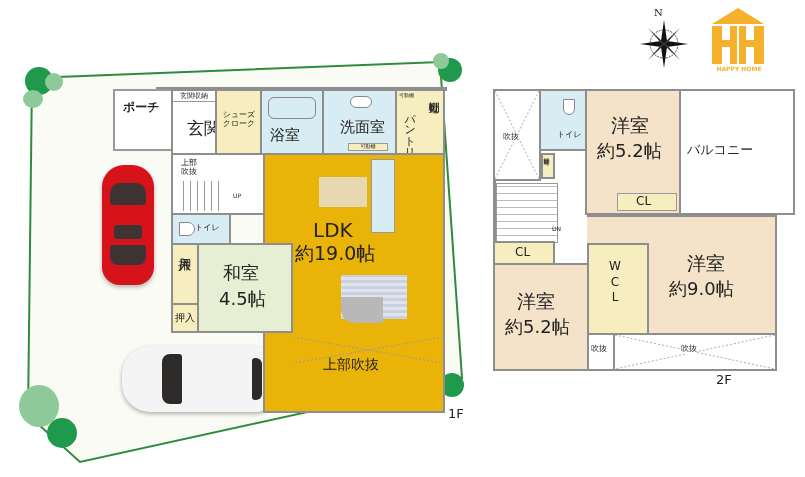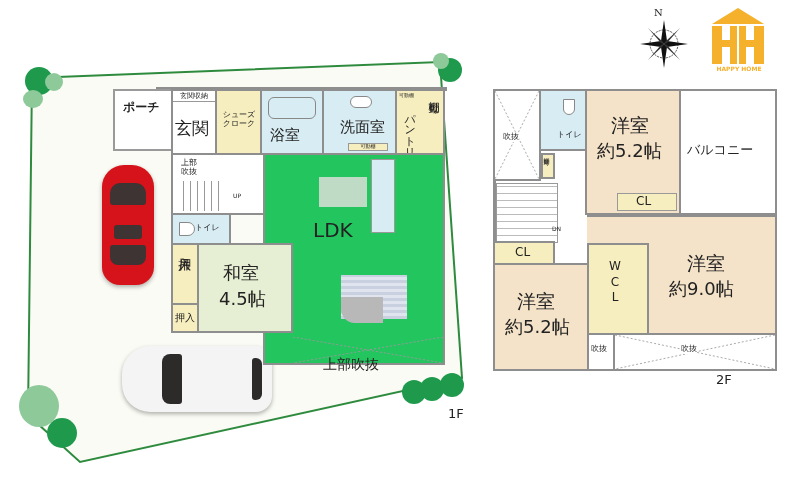--- a/index.html
+++ b/index.html
@@ -8,21 +8,21 @@
   .abs { position: absolute; }
   .room { position: absolute; border: 2px solid #8e8e8e; }
   .wall { position: absolute; background: #8e8e8e; }
   .lbl { position: absolute; text-align: center; line-height: 1.1; white-space: nowrap; }
   .vert { writing-mode: vertical-rl; text-orientation: upright; letter-spacing: -1px; }
   .xbox { position: absolute; }
   .xbox svg { width: 100%; height: 100%; display: block; }
   .tree { position: absolute; border-radius: 50%; }
   .xs { font-size: 7px; }
   .md { font-size: 12px; font-weight: bold; }
-  .xl { font-size: 22px; }
+  .xl { font-size: 22px; margin-left: 12px; }
   .floor-tag { position: absolute; font-size: 13px; }
 </style>
 </head>
 <body>
 
 <div class="abs" style="left:636px;top:10px;width:56px;height:60px;">
   <svg viewBox="0 0 56 60" width="56" height="60">
     <circle cx="28" cy="34" r="14" fill="none" stroke="#555" stroke-width="1" stroke-dasharray="2 1"></circle>
     <polygon points="28,10 31,31 28,34 25,31" fill="#111"></polygon>
     <polygon points="28,58 31,37 28,34 25,37" fill="#111"></polygon>
@@ -115,24 +115,25 @@
 
 <div class="abs" style="left:263px;top:155px;width:18px;height:60px;background:#fff;border:1px solid #999;">
   <span class="lbl vert" style="left:1px;top:2px;font-size:9px;">カウンター</span>
 </div>
 
 <div class="room" style="left:171px;top:213px;width:60px;height:32px;background:#d8ecf3;">
   <div class="abs" style="left:6px;top:7px;width:16px;height:14px;border:1px solid #888;border-radius:0 8px 8px 0;background:#fff;"></div>
   <span class="lbl" style="left:22px;top:9px;font-size:8px;">トイレ</span>
 </div>
 
-<div class="room" style="left:263px;top:153px;width:182px;height:212px;background:#22c55e;">
+<div class="room" style="left:263px;top:153px;width:182px;height:260px;background:#eab308;">
   <div class="abs" style="left:54px;top:22px;width:48px;height:30px;background:#e7e0de;opacity:0.8;"></div>
   <div class="abs" style="left:106px;top:4px;width:24px;height:74px;background:#d8ecf3;border:1px solid #999;"></div>
   <span class="lbl" style="left:48px;top:64px;font-size:20px;">LDK</span>
+  <span class="lbl" style="left:30px;top:88px;font-size:19px;">約19.0帖</span>
   <div class="abs" style="left:76px;top:120px;width:66px;height:44px;background:repeating-linear-gradient(0deg,#c9d1e1 0 3px,#e0e4ee 3px 6px);"></div>
   <div class="abs" style="left:76px;top:142px;width:42px;height:26px;background:#b8b8b8;border-radius:0 0 0 14px;"></div>
   <span class="lbl" style="left:58px;top:202px;font-size:14px;">上部吹抜</span>
 </div>
 <div class="xbox" style="left:293px;top:337px;width:150px;height:26px;">
   <svg viewBox="0 0 150 26" preserveAspectRatio="none">
       <line x1="0" y1="0" x2="150" y2="26" stroke="#999" stroke-dasharray="2 2"></line>
       <line x1="150" y1="0" x2="0" y2="26" stroke="#999" stroke-dasharray="2 2"></line>
     </svg>
 </div>
@@ -175,21 +176,21 @@
 <span class="lbl" style="left:552px;top:226px;font-size:6px;">DN</span>
 
 <div class="room" style="left:585px;top:89px;width:96px;height:126px;background:#f4e3c8;">
   <span class="lbl" style="left:24px;top:24px;font-size:19px;">洋室</span>
   <span class="lbl" style="left:10px;top:50px;font-size:18px;">約5.2帖</span>
   <div class="abs" style="left:30px;top:102px;width:60px;height:18px;background:#f6eebf;border:1px solid #999;">
     <span class="lbl" style="left:18px;top:1px;font-size:12px;">CL</span>
   </div>
 </div>
 
-<div class="room" style="left:679px;top:89px;width:98px;height:126px;background:#fff;">
+<div class="room" style="left:679px;top:89px;width:116px;height:126px;background:#fff;">
   <span class="lbl" style="left:6px;top:52px;font-size:13px;">バルコニー</span>
 </div>
 
 <div class="room" style="left:493px;top:241px;width:62px;height:24px;background:#f6eebf;">
   <span class="lbl" style="left:20px;top:3px;font-size:12px;">CL</span>
 </div>
 
 <div class="room" style="left:493px;top:263px;width:96px;height:108px;background:#f4e3c8;">
   <span class="lbl" style="left:22px;top:26px;font-size:19px;">洋室</span>
   <span class="lbl" style="left:10px;top:52px;font-size:18px;">約5.2帖</span>

